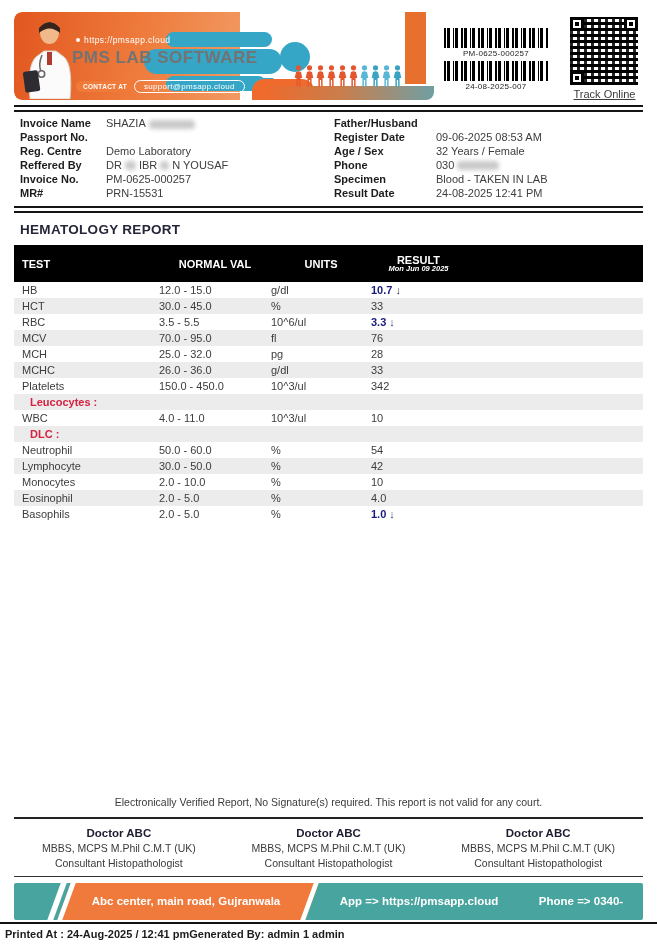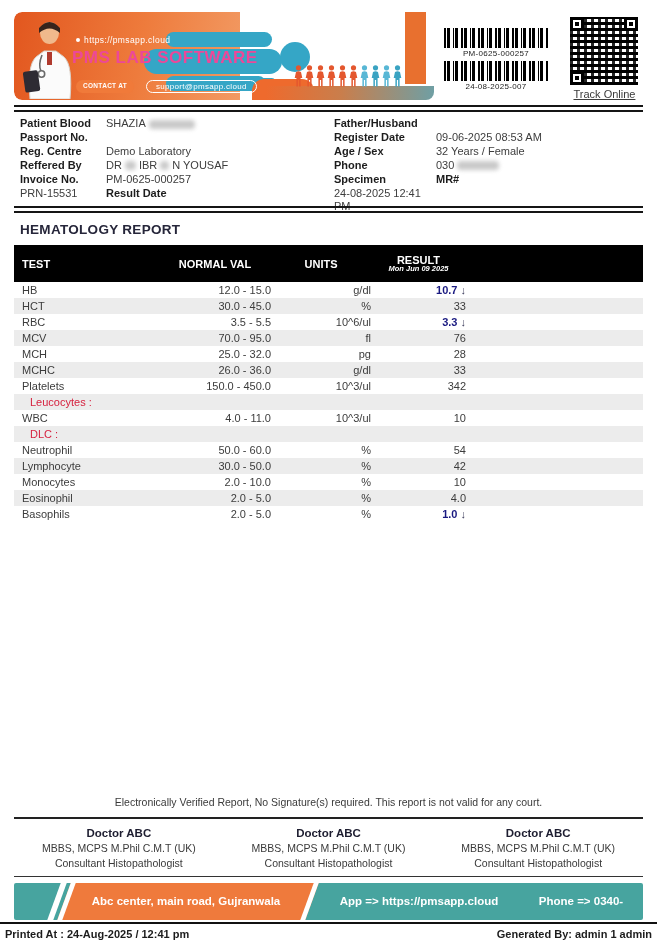--- a/index.html
+++ b/index.html
@@ -19,22 +19,22 @@
   .blobc{left:266px;top:30px;width:30px;height:30px;border-radius:50%;}
   .blobd{left:236px;top:66px;width:26px;height:9px;border-radius:6px;}
   .vbar{position:absolute;right:8px;top:0;width:21px;height:72px;background:#e8702f;}
   .mound{position:absolute;right:120px;bottom:0;width:62px;height:21px;border-radius:12px 12px 0 0;background:#ee6a2d;}
   .gradband{position:absolute;right:0;bottom:0;width:168px;height:14px;
             background:linear-gradient(90deg,#ee6a2d 0%,#c97e4c 45%,#6f9fa4 100%);}
   .people{position:absolute;right:32px;bottom:13px;display:flex;gap:2px;z-index:3;}
   .people svg{display:block;}
   .b-url{position:absolute;left:62px;top:23px;z-index:4;color:#fff;font-size:8.5px;letter-spacing:.4px;display:flex;align-items:center;gap:4px;}
   .b-url .dot{width:4px;height:4px;border-radius:50%;background:#fff;display:inline-block;}
-  .b-brand{position:absolute;left:58px;top:36px;z-index:4;color:#ec4899;font-size:17px;font-weight:bold;letter-spacing:.5px;}
-  .b-contact{position:absolute;left:62px;top:68px;z-index:4;display:flex;gap:12px;}
+  .b-brand{position:absolute;left:58px;top:36px;z-index:4;color:#737373;font-size:17px;font-weight:bold;letter-spacing:.5px;}
+  .b-contact{position:absolute;left:62px;top:68px;z-index:4;display:flex;align-items:center;gap:0;}
   .pill{background:#f07a3a;color:#fff;font-size:6.5px;font-weight:bold;padding:2px 7px;border-radius:8px;letter-spacing:.3px;}
   .email{border:1px solid #fff;color:#fff;font-size:8px;padding:1px 9px;border-radius:9px;letter-spacing:.3px;}
   .doc-svg{position:absolute;left:6px;top:3px;z-index:3;}
 
   
   .codes{width:112px;margin-left:8px;padding-top:16px;display:flex;flex-direction:column;align-items:center;}
   .barcode{width:104px;height:20px;
     background:repeating-linear-gradient(90deg,#000 0 2px,#fff 2px 3px,#000 3px 6px,#fff 6px 9px,#000 9px 10px,#fff 10px 11px,#000 11px 14px,#fff 14px 17px);}
   .bc-text{font-size:8px;color:#1c1c1c;letter-spacing:.3px;line-height:9px;margin:1px 0 3px;}
   .qrwrap{margin-left:16px;padding-top:5px;width:80px;display:flex;flex-direction:column;align-items:center;text-decoration:underline;}
@@ -66,22 +66,22 @@
   .thead{display:grid;grid-template-columns:145px 112px 100px 95px 1fr;background:#000;color:#fff;
          height:37px;align-items:center;font-weight:bold;font-size:11px;}
   .thead .t{padding-left:8px;}
   .thead .c{text-align:center;}
   .th-result{display:flex;flex-direction:column;align-items:center;justify-content:center;line-height:10px;}
   .th-result .sub{font-size:7.5px;font-weight:bold;line-height:8px;font-style:italic;}
   .trow{display:grid;grid-template-columns:145px 112px 100px 95px 1fr;height:16px;line-height:16px;font-size:11px;}
   .trow:nth-child(even){background:#ececec;}
   .trow.section{display:block;padding-left:8px;}
   .cell.t{padding-left:8px;color:#3c3c3c;}
-  .cell.c{text-align:right;color:#3c3c3c;}
-  .cell.sec{color:#d6213f;font-weight:normal;padding-left:8px;}
+  .cell.c{text-align:left;color:#3c3c3c;}
+  .cell.sec{color:#d6213f;font-weight:bold;padding-left:8px;}
   .cell.res.flag{color:#191980;font-weight:bold;}
   .arr{color:#3a3a5a;font-weight:normal;}
 
   
   .verified{position:absolute;left:0;right:0;top:796px;text-align:center;font-size:10.5px;color:#3a3a3a;}
   .hr1{position:absolute;left:14px;width:629px;top:817px;border-top:2px solid #222;}
   .doctors{position:absolute;left:14px;width:629px;top:826px;display:flex;}
   .doctor{flex:1;text-align:center;line-height:15px;}
   .doc-name{font-size:11.5px;font-weight:bold;color:#1d1d30;}
   .doc-degree,.doc-title{font-size:10.5px;color:#3a3a3a;}
@@ -89,21 +89,21 @@
   .teal-bar{position:absolute;left:14px;width:629px;top:883px;height:37px;background:#47a49f;border-radius:2px;overflow:hidden;}
   .slash{position:absolute;top:-5px;bottom:-5px;width:6px;background:#fff;transform:skewX(-20deg);}
   .s1{left:40px;} 
   .orange-skew{position:absolute;left:50px;top:0;bottom:0;width:238px;background:#ef7a3c;transform:skewX(-20deg);
                border-left:5px solid #fff;border-right:5px solid #fff;}
   .bar-text{position:absolute;top:0;height:37px;line-height:37px;color:#fff;font-weight:bold;font-size:11.5px;text-align:center;}
   .bar-address{left:52px;width:240px;}
   .bar-app{left:300px;width:210px;}
   .bar-phone{left:508px;width:118px;}
   .hr3{position:absolute;left:0;right:0;top:922px;border-top:2px solid #111;}
-  .printline{position:absolute;left:5px;right:5px;top:928px;display:flex;justify-content:space-between;
+  .printline{position:absolute;left:5px;right:5px;top:928px;display:flex;justify-content:flex-start;
              font-size:11px;font-weight:bold;color:#1c1c1c;}
 </style>
 </head>
 <body>
 
 <div class="page">
 
   <div class="banner-row">
     <div class="banner">
       <div class="orange-panel"></div>
@@ -193,21 +193,21 @@
         <div class="finder f-tr"></div>
         <div class="finder f-bl"></div>
       </div>
       <div class="qr-caption">Track Online</div>
     </div>
   </div>
 
   <div class="sep-double sep1"></div>
 
   <div class="patient">
-    <div class="plabel">Patient Blood</div>
+    <div class="plabel">Invoice Name</div>
     <div class="pvalue"><span>SHAZIA</span><span class="redact r-name"></span></div>
     <div class="plabel">Father/Husband</div>
     <div class="pvalue"></div>
 
     <div class="plabel">Passport No.</div>
     <div class="pvalue"></div>
     <div class="plabel">Register Date</div>
     <div class="pvalue">09-06-2025 08:53 AM</div>
 
     <div class="plabel">Reg. Centre</div>
@@ -216,20 +216,21 @@
     <div class="pvalue">32 Years / Female</div>
 
     <div class="plabel">Reffered By</div>
     <div class="pvalue"><span>DR</span><span class="redact r-ref"></span><span>IBR</span><span class="redact r-ref2"></span><span>N YOUSAF</span></div>
     <div class="plabel">Phone</div>
     <div class="pvalue"><span>030</span><span class="redact r-phone"></span></div>
 
     <div class="plabel">Invoice No.</div>
     <div class="pvalue">PM-0625-000257</div>
     <div class="plabel">Specimen</div>
+    <div class="pvalue">Blood - TAKEN IN LAB</div>
 
     <div class="plabel">MR#</div>
     <div class="pvalue">PRN-15531</div>
     <div class="plabel">Result Date</div>
     <div class="pvalue">24-08-2025 12:41 PM</div>
   </div>
 
   <div class="sep-double sep2"></div>
 
   <div class="report-title">HEMATOLOGY REPORT</div>

